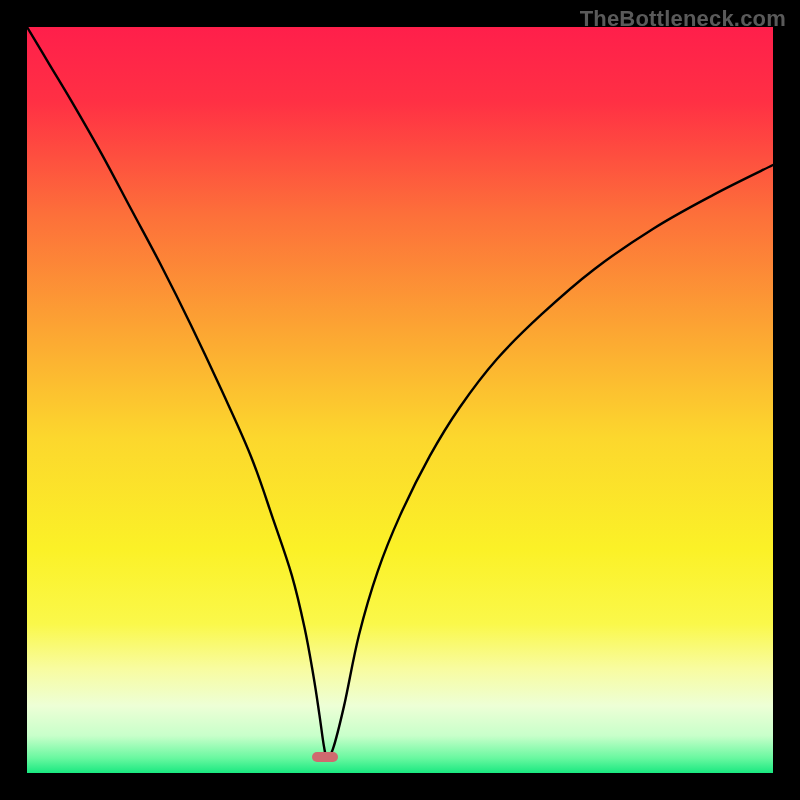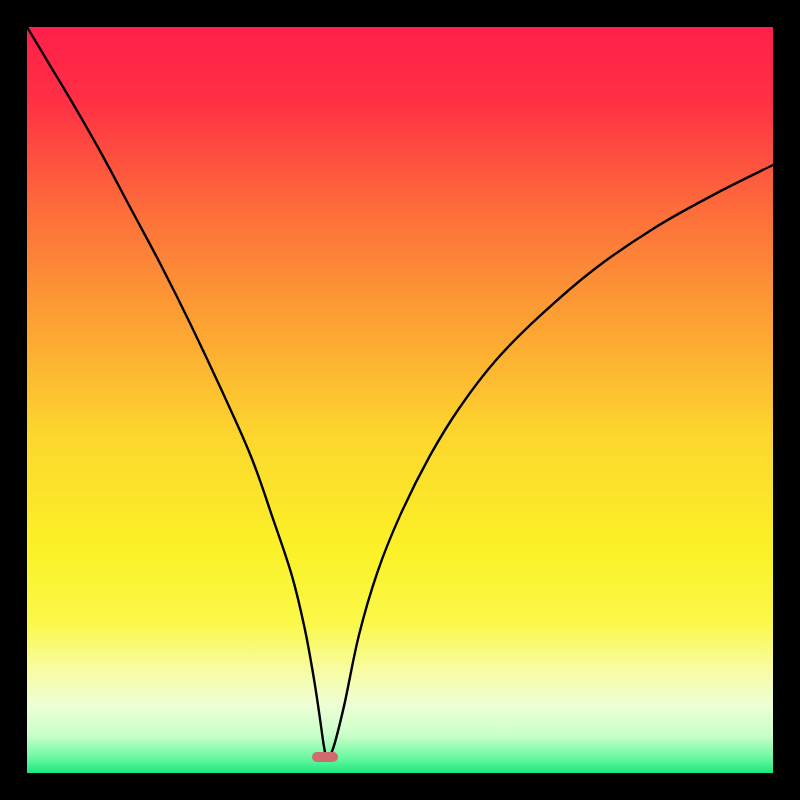--- a/index.html
+++ b/index.html
@@ -45,20 +45,21 @@
     position: absolute;
     background: #cf6a6f;
     border-radius: 6px;
     height: 10px;
   }
 </style>
 </head>
 <body>
 <div class="frame">
 
+  <div class="watermark">TheBottleneck.com</div>
 
   <div class="plot-outer">
     <svg class="gradient" viewBox="0 0 746 746" preserveAspectRatio="none">
       <defs>
         <linearGradient id="bg" x1="0" y1="0" x2="0" y2="1">
             <stop offset="0.00%" stop-color="#ff1f4b"></stop>
             <stop offset="10.00%" stop-color="#ff3044"></stop>
             <stop offset="25.00%" stop-color="#fd6f3a"></stop>
             <stop offset="40.00%" stop-color="#fca333"></stop>
             <stop offset="55.00%" stop-color="#fcd72d"></stop>

